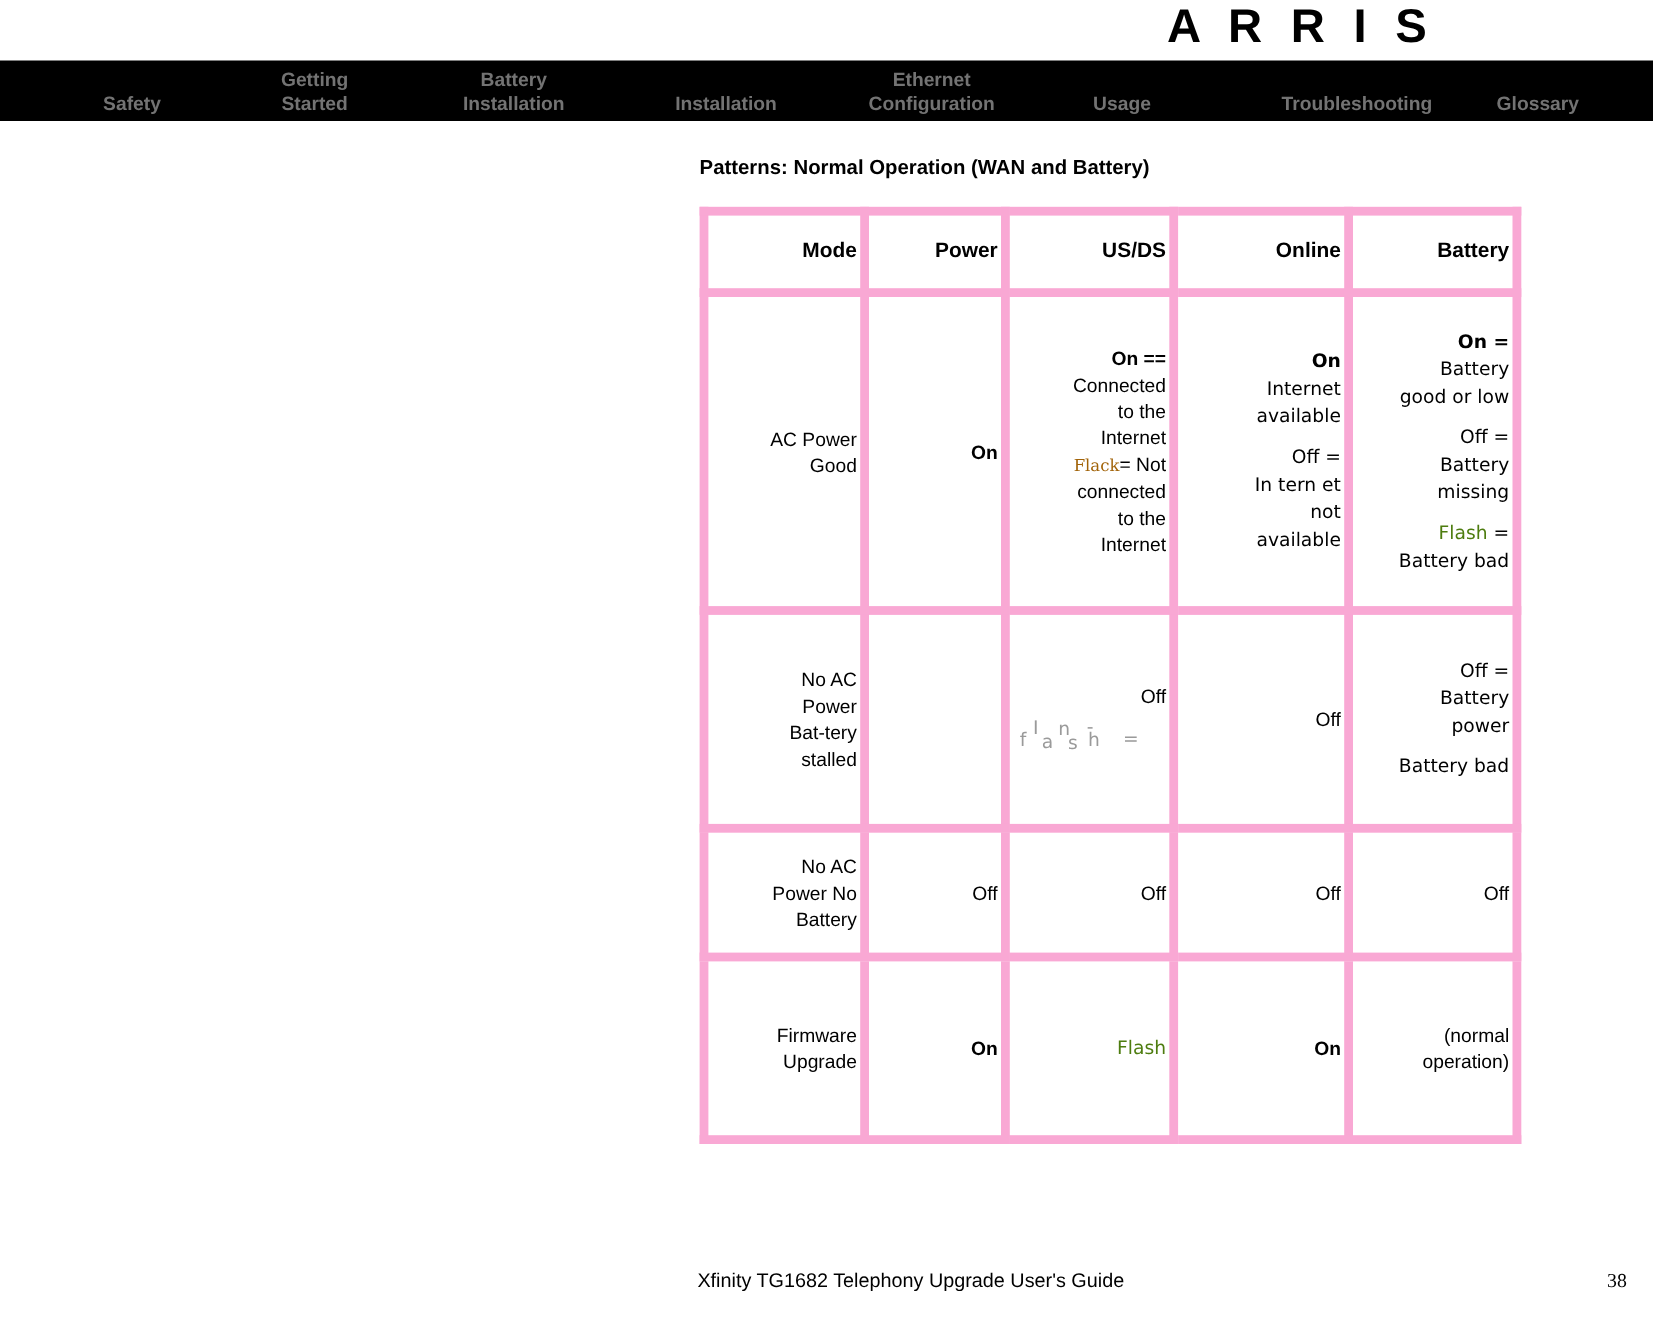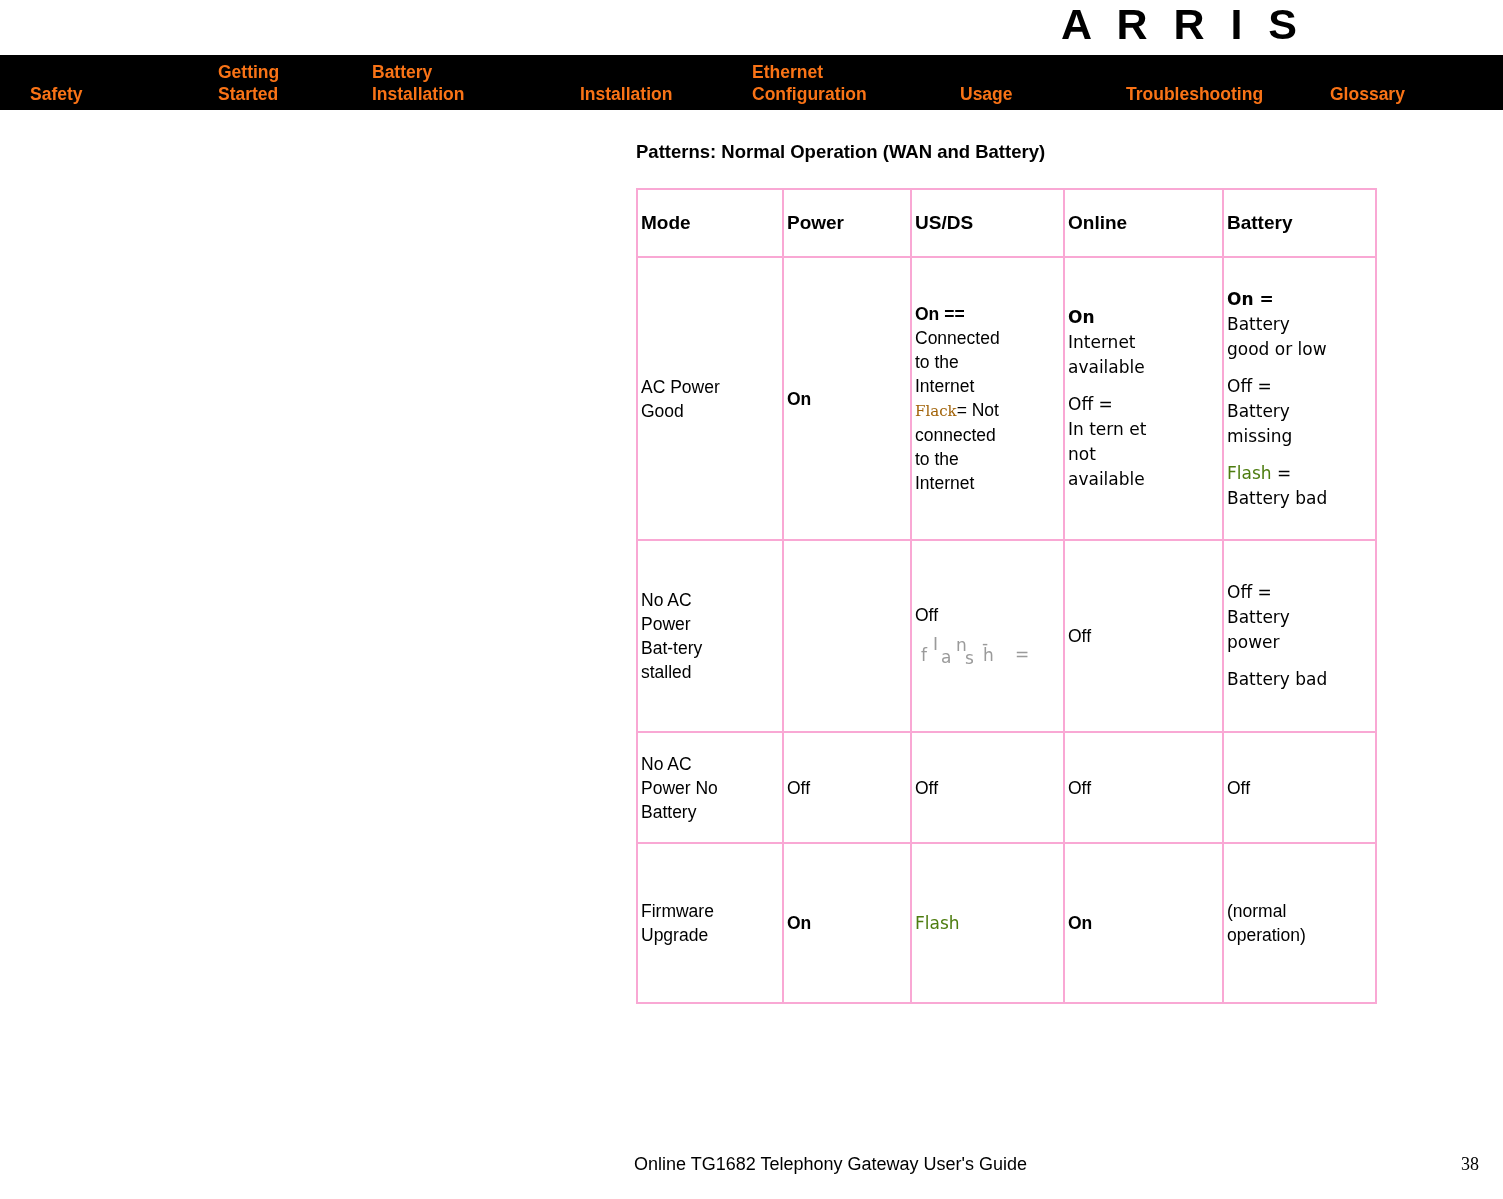--- a/index.html
+++ b/index.html
@@ -44,25 +44,26 @@
     top: 55px;
     left: 0px;
     width: 1503px;
     height: 55px;
     background: #000000;
     color: #ffffff;
   }
   .nav-item {
     position: absolute;
     bottom: 5px;
+    text-align: center;
     font-family: "Liberation Sans", sans-serif;
     font-weight: bold;
     font-size: 17.5px;
     line-height: 22px;
-    color: #f97316;
+    color: #737373;
     white-space: nowrap;
   }
   .nav-line { display: block; }
 
   
   .content {
     position: absolute;
     left: 636px;
     top: 140px;
     width: 624px;
@@ -85,22 +86,22 @@
   }
 
   
   .led-table {
     border-collapse: collapse;
     table-layout: fixed;
     width: 739px;
     border: 2px solid #000000;
   }
   .led-table td, .led-table th {
-    border: 2px solid #f9a8d4;
-    text-align: left;
+    border: 8px solid #f9a8d4;
+    text-align: right;
     vertical-align: middle;
     padding: 4px 3px;
     font-weight: normal;
   }
   .col-mode    { width: 146px; }
   .col-power   { width: 128px; }
   .col-usds    { width: 153px; }
   .col-online  { width: 159px; }
   .col-battery { width: 153px; }
 
@@ -362,15 +363,15 @@
           <span class="blk">(normal</span>
           <span class="blk">operation)</span>
         </td>
       </tr>
 
     </tbody>
   </table>
 </div>
 
 <div class="footer">
-  <div class="footer-title">Online TG1682 Telephony Gateway User's Guide</div>
+  <div class="footer-title">Xfinity TG1682 Telephony Upgrade User's Guide</div>
   <div class="footer-page">38</div>
 </div>
 
 </body></html>

